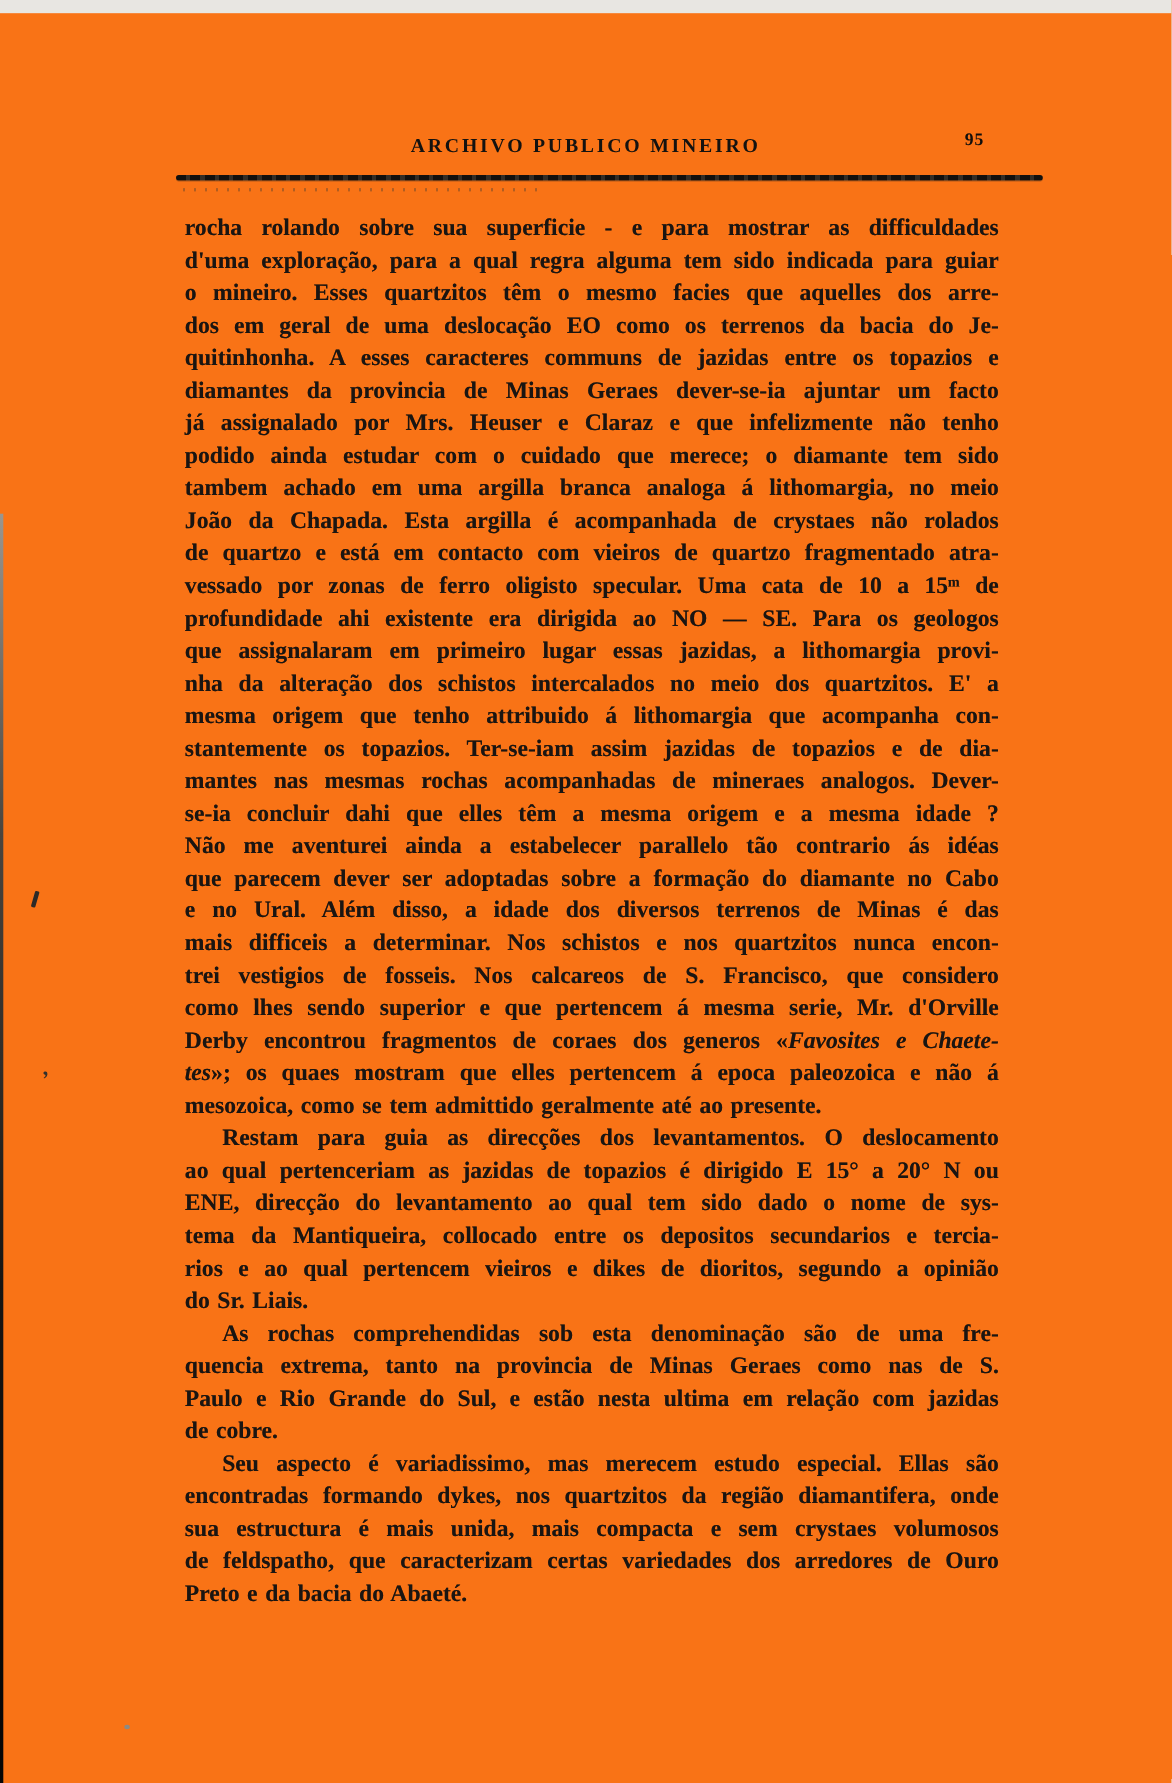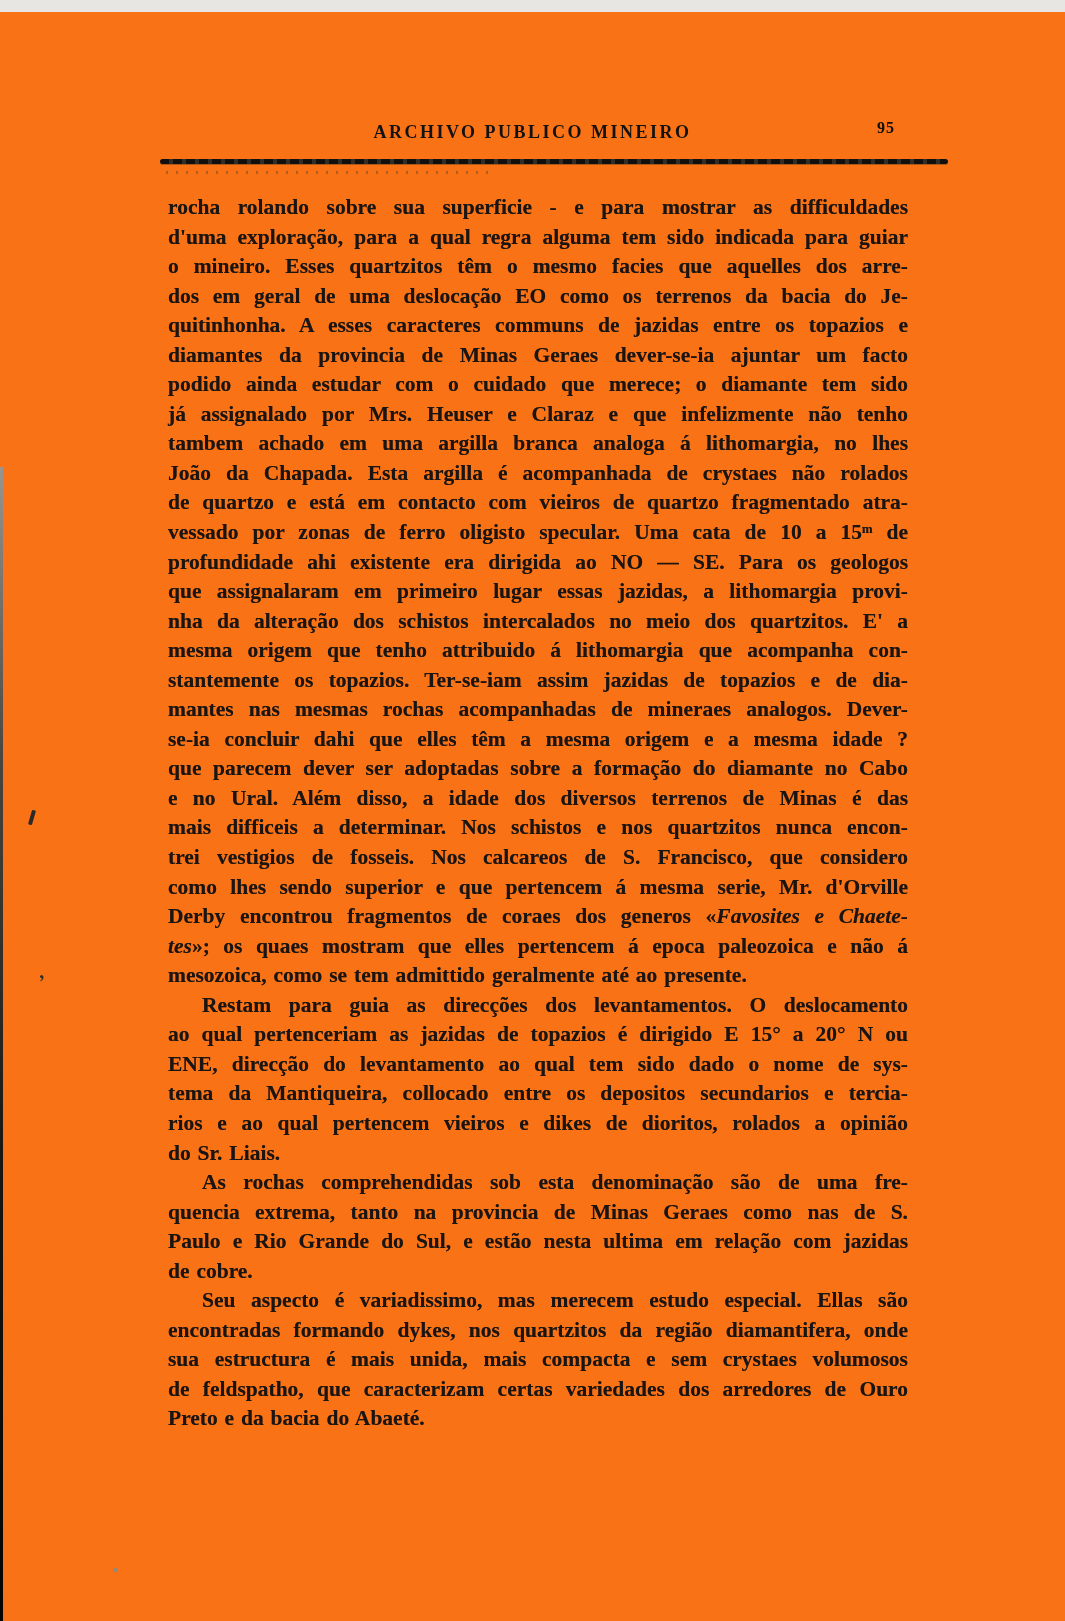--- a/index.html
+++ b/index.html
@@ -114,47 +114,48 @@
   <div class="header-rule-dust"></div>
 
   <div class="page-body">
 
     <div class="line">rocha rolando sobre sua superficie - e para mostrar as difficuldades</div>
     <div class="line">d'uma exploração, para a qual regra alguma tem sido indicada para guiar</div>
     <div class="line">o mineiro. Esses quartzitos têm o mesmo facies que aquelles dos arre-</div>
     <div class="line">dos em geral de uma deslocação EO como os terrenos da bacia do Je-</div>
     <div class="line">quitinhonha. A esses caracteres communs de jazidas entre os topazios e</div>
     <div class="line">diamantes da provincia de Minas Geraes dever-se-ia ajuntar um facto</div>
+    <div class="line">já assignalado por Mrs. Heuser e Claraz e que infelizmente não tenho</div>
     <div class="line">podido ainda estudar com o cuidado que merece; o diamante tem sido</div>
-    <div class="line">já assignalado por Mrs. Heuser e Claraz e que infelizmente não tenho</div>
-    <div class="line">tambem achado em uma argilla branca analoga á lithomargia, no lhes</div>
+    <div class="line">tambem achado em uma argilla branca analoga á lithomargia, no meio</div>
     <div class="line">João da Chapada. Esta argilla é acompanhada de crystaes não rolados</div>
     <div class="line">de quartzo e está em contacto com vieiros de quartzo fragmentado atra-</div>
     <div class="line">vessado por zonas de ferro oligisto specular. Uma cata de 10 a 15ᵐ de</div>
     <div class="line">profundidade ahi existente era dirigida ao NO — SE. Para os geologos</div>
     <div class="line">que assignalaram em primeiro lugar essas jazidas, a lithomargia provi-</div>
     <div class="line">nha da alteração dos schistos intercalados no meio dos quartzitos. E' a</div>
     <div class="line">mesma origem que tenho attribuido á lithomargia que acompanha con-</div>
     <div class="line">stantemente os topazios. Ter-se-iam assim jazidas de topazios e de dia-</div>
     <div class="line">mantes nas mesmas rochas acompanhadas de mineraes analogos. Dever-</div>
     <div class="line">se-ia concluir dahi que elles têm a mesma origem e a mesma idade ?</div>
+    <div class="line">Não me aventurei ainda a estabelecer parallelo tão contrario ás idéas</div>
     <div class="line">que parecem dever ser adoptadas sobre a formação do diamante no Cabo</div>
     <div class="line">e no Ural. Além disso, a idade dos diversos terrenos de Minas é das</div>
     <div class="line">mais difficeis a determinar. Nos schistos e nos quartzitos nunca encon-</div>
     <div class="line">trei vestigios de fosseis. Nos calcareos de S. Francisco, que considero</div>
     <div class="line">como lhes sendo superior e que pertencem á mesma serie, Mr. d'Orville</div>
     <div class="line">Derby encontrou fragmentos de coraes dos generos «<i>Favosites e Chaete-</i></div>
     <div class="line"><i>tes</i>»; os quaes mostram que elles pertencem á epoca paleozoica e não á</div>
     <div class="line pl">mesozoica, como se tem admittido geralmente até ao presente.</div>
 
     <div class="line indent">Restam para guia as direcções dos levantamentos. O deslocamento</div>
     <div class="line">ao qual pertenceriam as jazidas de topazios é dirigido E 15° a 20° N ou</div>
     <div class="line">ENE, direcção do levantamento ao qual tem sido dado o nome de sys-</div>
     <div class="line">tema da Mantiqueira, collocado entre os depositos secundarios e tercia-</div>
-    <div class="line">rios e ao qual pertencem vieiros e dikes de dioritos, rolados a opinião</div>
+    <div class="line">rios e ao qual pertencem vieiros e dikes de dioritos, segundo a opinião</div>
     <div class="line pl">do Sr. Liais.</div>
 
     <div class="line indent">As rochas comprehendidas sob esta denominação são de uma fre-</div>
     <div class="line">quencia extrema, tanto na provincia de Minas Geraes como nas de S.</div>
     <div class="line">Paulo e Rio Grande do Sul, e estão nesta ultima em relação com jazidas</div>
     <div class="line pl">de cobre.</div>
 
     <div class="line indent">Seu aspecto é variadissimo, mas merecem estudo especial. Ellas são</div>
     <div class="line">encontradas formando dykes, nos quartzitos da região diamantifera, onde</div>
     <div class="line">sua estructura é mais unida, mais compacta e sem crystaes volumosos</div>

